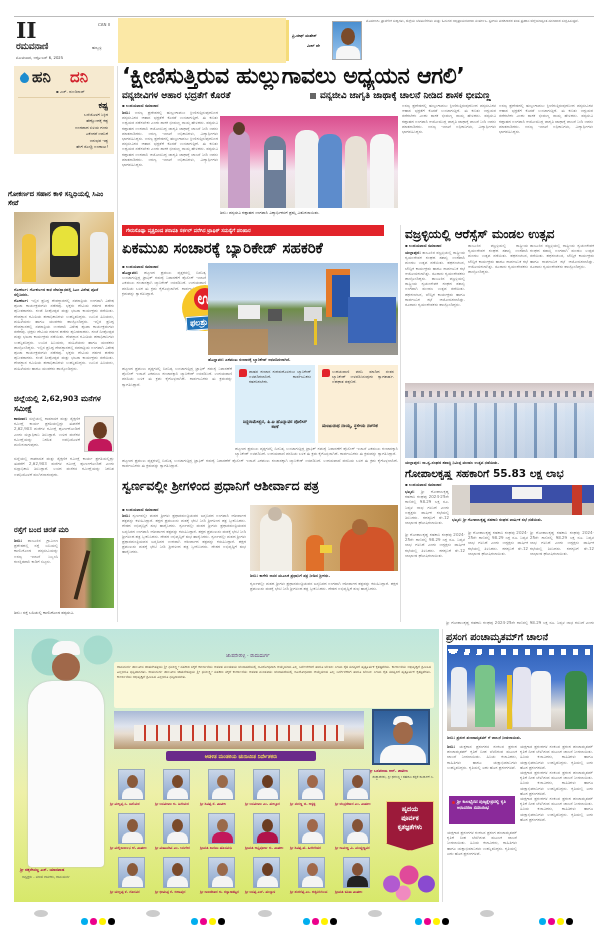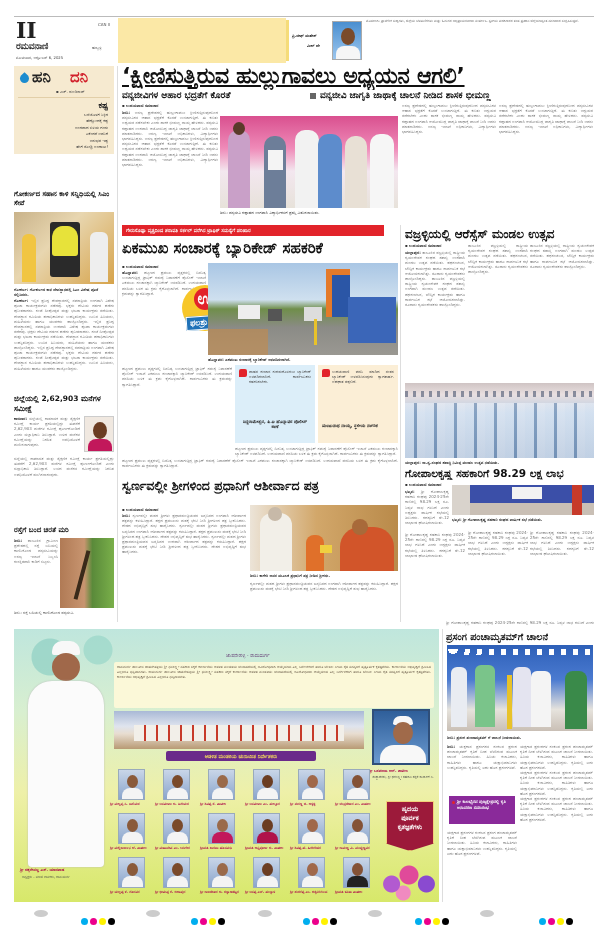--- a/index.html
+++ b/index.html
@@ -48,21 +48,21 @@
   <div class="abs" style="right:6px;top:46px;width:80px;text-align:right;font-size:4px;line-height:6.4px;color:#333;">
     <div>ಬಲೆಯೊಳಗೆ ಸಿಕ್ಕಿದ</div>
     <div>ಹೆಣ್ಣೊಂದಕ್ಕೆ ಕಷ್ಟ</div>
     <div>ಅಂದವಾದ ಬಿಳಿಯ ಗಂಡು</div>
     <div>ಏಕೆಂದರೆ ಅವರಿಗೆ</div>
     <div>ಅನುಭವ ಇಷ್ಟ</div>
     <div>ಹೇಗೆ ನೋಡ್ರಿ ಅಂದಾಜು!</div>
   </div>
 </div>
 
-<div class="abs hl" style="left:14px;top:190px;width:100px;font-size:6.8px;line-height:9px;white-space:normal;">ಗೋಕರ್ಣದ ಸಹಾನ ಕಾಳಿ ಸನ್ನಿಧಿಯಲ್ಲಿ ಸಿಎಂ ಸೇವೆ</div>
+<div class="abs hl" style="left:8px;top:190px;width:100px;font-size:6.8px;line-height:9px;white-space:normal;">ಗೋಕರ್ಣದ ಸಹಾನ ಕಾಳಿ ಸನ್ನಿಧಿಯಲ್ಲಿ ಸಿಎಂ ಸೇವೆ</div>
 <div class="abs photo" style="left:14px;top:212px;width:100px;height:72px;background:linear-gradient(135deg,#c9b38a,#e8d6b0 40%,#d6a34a);">
   <div style="position:absolute;left:36px;top:10px;width:30px;height:55px;background:#2a2a2a;border-radius:3px;"></div>
   <div style="position:absolute;left:38px;top:14px;width:26px;height:30px;background:#e7e23a;border-radius:40% 40% 10% 10%;"></div>
   <div style="position:absolute;left:8px;top:22px;width:14px;height:48px;background:#f1c542;border-radius:6px 6px 0 0;"></div>
   <div style="position:absolute;left:76px;top:20px;width:18px;height:50px;background:#eeeeee;border-radius:6px 6px 0 0;"></div>
 </div>
 <div class="abs cap" style="left:14px;top:287px;width:100px;height:10px;">ಗೋಕರ್ಣ: ಗೋಕರ್ಣದ ಕಾಳಿ ದೇವಸ್ಥಾನದಲ್ಲಿ ಸಿಎಂ ವಿಶೇಷ ಪೂಜೆ ಸಲ್ಲಿಸಿದರು.</div>
 <div class="abs ft" style="left:14px;top:298px;width:100px;height:90px;">
   <b style="color:#333;">ಗೋಕರ್ಣ:</b>
   <span style="display:inline">ಇಲ್ಲಿನ ಪ್ರಸಿದ್ಧ ದೇವಸ್ಥಾನದಲ್ಲಿ ನವರಾತ್ರಿಯ ಅಂಗವಾಗಿ ವಿಶೇಷ ಪೂಜಾ ಕಾರ್ಯಕ್ರಮಗಳು ನಡೆದವು. ಭಕ್ತರು ದೇವಿಯ ದರ್ಶನ ಪಡೆದು ಪುನೀತರಾದರು. ಸಂಜೆ ದೀಪೋತ್ಸವ ಮತ್ತು ಭಜನಾ ಕಾರ್ಯಕ್ರಮ ನಡೆಯಿತು. ದೇವಸ್ಥಾನ ಸಮಿತಿಯ ಪದಾಧಿಕಾರಿಗಳು ಉಪಸ್ಥಿತರಿದ್ದರು. ಊರಿನ ಹಿರಿಯರು, ಮಹಿಳೆಯರು ಹಾಗೂ ಯುವಕರು ಪಾಲ್ಗೊಂಡಿದ್ದರು.</span>
@@ -86,21 +86,21 @@
   <b style="color:#333;">ಶಿರಸಿ:</b>
   <span style="display:inline">ತಾಲೂಕಿನ ಗ್ರಾಮೀಣ ಪ್ರದೇಶದಲ್ಲಿ ರಸ್ತೆ ಬದಿಯಲ್ಲಿ ಕಾಣಿಸಿಕೊಂಡ ವನ್ಯಜೀವಿಯನ್ನು ಅರಣ್ಯ ಇಲಾಖೆ ಸಿಬ್ಬಂದಿ ಸುರಕ್ಷಿತವಾಗಿ ಕಾಡಿಗೆ ಬಿಟ್ಟರು.</span>
 </div>
 <div class="abs photo" style="left:60px;top:538px;width:54px;height:70px;background:linear-gradient(90deg,#b07a55 0%,#c89570 45%,#5a8a3a 60%,#7ab04a 100%);">
   <div style="position:absolute;left:20px;top:12px;width:4px;height:50px;background:#3a2a1a;transform:rotate(15deg);"></div>
 </div>
 <div class="abs cap" style="left:14px;top:610px;width:100px;height:10px;font-weight:normal;color:#555;">ಶಿರಸಿ: ರಸ್ತೆ ಬದಿಯಲ್ಲಿ ಕಾಣಿಸಿಕೊಂಡ ವನ್ಯಜೀವಿ.</div>
 
 <div class="abs" style="left:117px;top:66px;width:1px;height:556px;background:#ddd;"></div>
 
-<div class="abs hl" style="left:122px;top:62px;width:472px;font-size:22px;line-height:28px;letter-spacing:-0.3px;text-decoration:underline;">‘ಕ್ಷೀಣಿಸುತ್ತಿರುವ ಹುಲ್ಲುಗಾವಲು ಅಧ್ಯಯನ ಆಗಲಿ’</div>
+<div class="abs hl" style="left:122px;top:62px;width:472px;font-size:22px;line-height:28px;letter-spacing:-0.3px;">‘ಕ್ಷೀಣಿಸುತ್ತಿರುವ ಹುಲ್ಲುಗಾವಲು ಅಧ್ಯಯನ ಆಗಲಿ’</div>
 <div class="abs hl" style="left:122px;top:90px;font-size:9px;">ವನ್ಯಜೀವಿಗಳ ಆಹಾರ ಭದ್ರತೆಗೆ ಕೊರತೆ</div>
 <div class="abs" style="left:310px;top:93px;width:6px;height:6px;background:#666;"></div>
 <div class="abs hl" style="left:320px;top:90px;font-size:9px;">ವನ್ಯಜೀವಿ ಜಾಗೃತಿ ಜಾಥಾಕ್ಕೆ ಚಾಲನೆ ನೀಡಿದ ಶಾಸಕ ಭೀಮಣ್ಣ</div>
 
 <div class="abs dash" style="left:122px;top:103px;font-size:4px;">▪ ಉದಯವಾಣಿ ಸಮಾಚಾರ</div>
 <div class="abs ft" style="left:122px;top:110px;width:96px;height:112px;">
   <b style="color:#333;">ಶಿರಸಿ:</b>
   <span style="display:inline">ಅರಣ್ಯ ಪ್ರದೇಶದಲ್ಲಿ ಹುಲ್ಲುಗಾವಲು ಕ್ಷೀಣಿಸುತ್ತಿರುವುದರಿಂದ ವನ್ಯಜೀವಿಗಳ ಆಹಾರ ಭದ್ರತೆಗೆ ಕೊರತೆ ಉಂಟಾಗುತ್ತಿದೆ. ಈ ಕುರಿತು ಅಧ್ಯಯನ ನಡೆಸಬೇಕು ಎಂದು ಶಾಸಕ ಭೀಮಣ್ಣ ನಾಯ್ಕ ಹೇಳಿದರು. ವನ್ಯಜೀವಿ ಸಪ್ತಾಹದ ಅಂಗವಾಗಿ ಆಯೋಜಿಸಿದ್ದ ಜಾಗೃತಿ ಜಾಥಾಕ್ಕೆ ಚಾಲನೆ ನೀಡಿ ಅವರು ಮಾತನಾಡಿದರು. ಅರಣ್ಯ ಇಲಾಖೆ ಅಧಿಕಾರಿಗಳು, ವಿದ್ಯಾರ್ಥಿಗಳು ಭಾಗವಹಿಸಿದ್ದರು.</span>
   <span style="display:inline">ಅರಣ್ಯ ಪ್ರದೇಶದಲ್ಲಿ ಹುಲ್ಲುಗಾವಲು ಕ್ಷೀಣಿಸುತ್ತಿರುವುದರಿಂದ ವನ್ಯಜೀವಿಗಳ ಆಹಾರ ಭದ್ರತೆಗೆ ಕೊರತೆ ಉಂಟಾಗುತ್ತಿದೆ. ಈ ಕುರಿತು ಅಧ್ಯಯನ ನಡೆಸಬೇಕು ಎಂದು ಶಾಸಕ ಭೀಮಣ್ಣ ನಾಯ್ಕ ಹೇಳಿದರು. ವನ್ಯಜೀವಿ ಸಪ್ತಾಹದ ಅಂಗವಾಗಿ ಆಯೋಜಿಸಿದ್ದ ಜಾಗೃತಿ ಜಾಥಾಕ್ಕೆ ಚಾಲನೆ ನೀಡಿ ಅವರು ಮಾತನಾಡಿದರು. ಅರಣ್ಯ ಇಲಾಖೆ ಅಧಿಕಾರಿಗಳು, ವಿದ್ಯಾರ್ಥಿಗಳು ಭಾಗವಹಿಸಿದ್ದರು.</span>
 </div>
@@ -185,21 +185,21 @@
   <span style="display:inline">ತಾಲೂಕಿನ ವಜ್ರಳ್ಳಿಯಲ್ಲಿ ರಾಷ್ಟ್ರೀಯ ಸ್ವಯಂಸೇವಕ ಸಂಘದ ಶತಾಬ್ದಿ ಅಂಗವಾಗಿ ಮಂಡಲ ಉತ್ಸವ ನಡೆಯಿತು. ಪಥಸಂಚಲನ, ಬೌದ್ಧಿಕ ಕಾರ್ಯಕ್ರಮ ಹಾಗೂ ಸಾರ್ವಜನಿಕ ಸಭೆ ಆಯೋಜಿಸಲಾಗಿತ್ತು. ನೂರಾರು ಸ್ವಯಂಸೇವಕರು ಪಾಲ್ಗೊಂಡಿದ್ದರು.</span>
 </div>
 <div class="abs ft" style="left:468px;top:243px;width:60px;height:140px;">ತಾಲೂಕಿನ ವಜ್ರಳ್ಳಿಯಲ್ಲಿ ರಾಷ್ಟ್ರೀಯ ಸ್ವಯಂಸೇವಕ ಸಂಘದ ಶತಾಬ್ದಿ ಅಂಗವಾಗಿ ಮಂಡಲ ಉತ್ಸವ ನಡೆಯಿತು. ಪಥಸಂಚಲನ, ಬೌದ್ಧಿಕ ಕಾರ್ಯಕ್ರಮ ಹಾಗೂ ಸಾರ್ವಜನಿಕ ಸಭೆ ಆಯೋಜಿಸಲಾಗಿತ್ತು. ನೂರಾರು ಸ್ವಯಂಸೇವಕರು ಪಾಲ್ಗೊಂಡಿದ್ದರು.</div>
 <div class="abs ft" style="left:530px;top:243px;width:64px;height:140px;">ತಾಲೂಕಿನ ವಜ್ರಳ್ಳಿಯಲ್ಲಿ ರಾಷ್ಟ್ರೀಯ ಸ್ವಯಂಸೇವಕ ಸಂಘದ ಶತಾಬ್ದಿ ಅಂಗವಾಗಿ ಮಂಡಲ ಉತ್ಸವ ನಡೆಯಿತು. ಪಥಸಂಚಲನ, ಬೌದ್ಧಿಕ ಕಾರ್ಯಕ್ರಮ ಹಾಗೂ ಸಾರ್ವಜನಿಕ ಸಭೆ ಆಯೋಜಿಸಲಾಗಿತ್ತು. ನೂರಾರು ಸ್ವಯಂಸೇವಕರು ಪಾಲ್ಗೊಂಡಿದ್ದರು.</div>
 <div class="abs photo" style="left:405px;top:383px;width:189px;height:75px;background:linear-gradient(180deg,#cfc4c4 0%,#e9dfe0 15%,#b9cde3 40%,#90a9c8 100%);">
   <div style="position:absolute;left:0;top:20px;width:189px;height:55px;background:repeating-linear-gradient(90deg,#e8f0fa 0 9px,#5b7ea8 9px 12px,#f0f4fb 12px 20px);opacity:.55;"></div>
   <div style="position:absolute;left:0;top:8px;width:189px;height:6px;background:repeating-linear-gradient(90deg,#2a3a5a 0 3px,transparent 3px 8px);opacity:.5;"></div>
 </div>
 <div class="abs cap" style="left:405px;top:460px;width:189px;height:6px;">ಯಲ್ಲಾಪುರ: ರಾ.ಸ್ವ.ಸಂಘದ ಶತಾಬ್ದಿ ನಿಮಿತ್ತ ಮಂಡಲ ಉತ್ಸವ ನಡೆಯಿತು.</div>
 
-<div class="abs hl" style="left:405px;top:466px;font-size:10.5px;line-height:14px;">ಗೋಪಾಲಕೃಷ್ಣ ಸಹಕಾರಿಗೆ 98.29 ಲಕ್ಷ ಲಾಭ</div>
+<div class="abs hl" style="left:405px;top:466px;font-size:10.5px;line-height:14px;">ಗೋಪಾಲಕೃಷ್ಣ ಸಹಕಾರಿಗೆ 55.83 ಲಕ್ಷ ಲಾಭ</div>
 <div class="abs dash" style="left:405px;top:482px;font-size:4px;">▪ ಉದಯವಾಣಿ ಸಮಾಚಾರ</div>
 <div class="abs ft" style="left:405px;top:489px;width:44px;height:42px;">
   <b style="color:#333;">ಭಟ್ಕಳ:</b>
   <span style="display:inline">ಶ್ರೀ ಗೋಪಾಲಕೃಷ್ಣ ಸಹಕಾರಿ ಸಂಘವು 2024-25ನೇ ಸಾಲಿನಲ್ಲಿ 98.29 ಲಕ್ಷ ರೂ. ನಿವ್ವಳ ಲಾಭ ಗಳಿಸಿದೆ ಎಂದು ಅಧ್ಯಕ್ಷರು ವಾರ್ಷಿಕ ಸಭೆಯಲ್ಲಿ ತಿಳಿಸಿದರು. ಸದಸ್ಯರಿಗೆ ಶೇ.12 ಲಾಭಾಂಶ ಘೋಷಿಸಲಾಯಿತು.</span>
 </div>
 <div class="abs photo" style="left:452px;top:485px;width:142px;height:30px;background:linear-gradient(180deg,#3b4fa8 0%,#3b4fa8 60%,#c9bfb5 60%);">
   <div style="position:absolute;left:0;top:0;width:18px;height:30px;background:#d9d3cc;"></div>
   <div style="position:absolute;left:60px;top:2px;width:30px;height:12px;background:#f2f2f2;"></div>
   <div style="position:absolute;left:120px;top:0;width:10px;height:30px;background:#c73a2a;"></div>
 </div>

